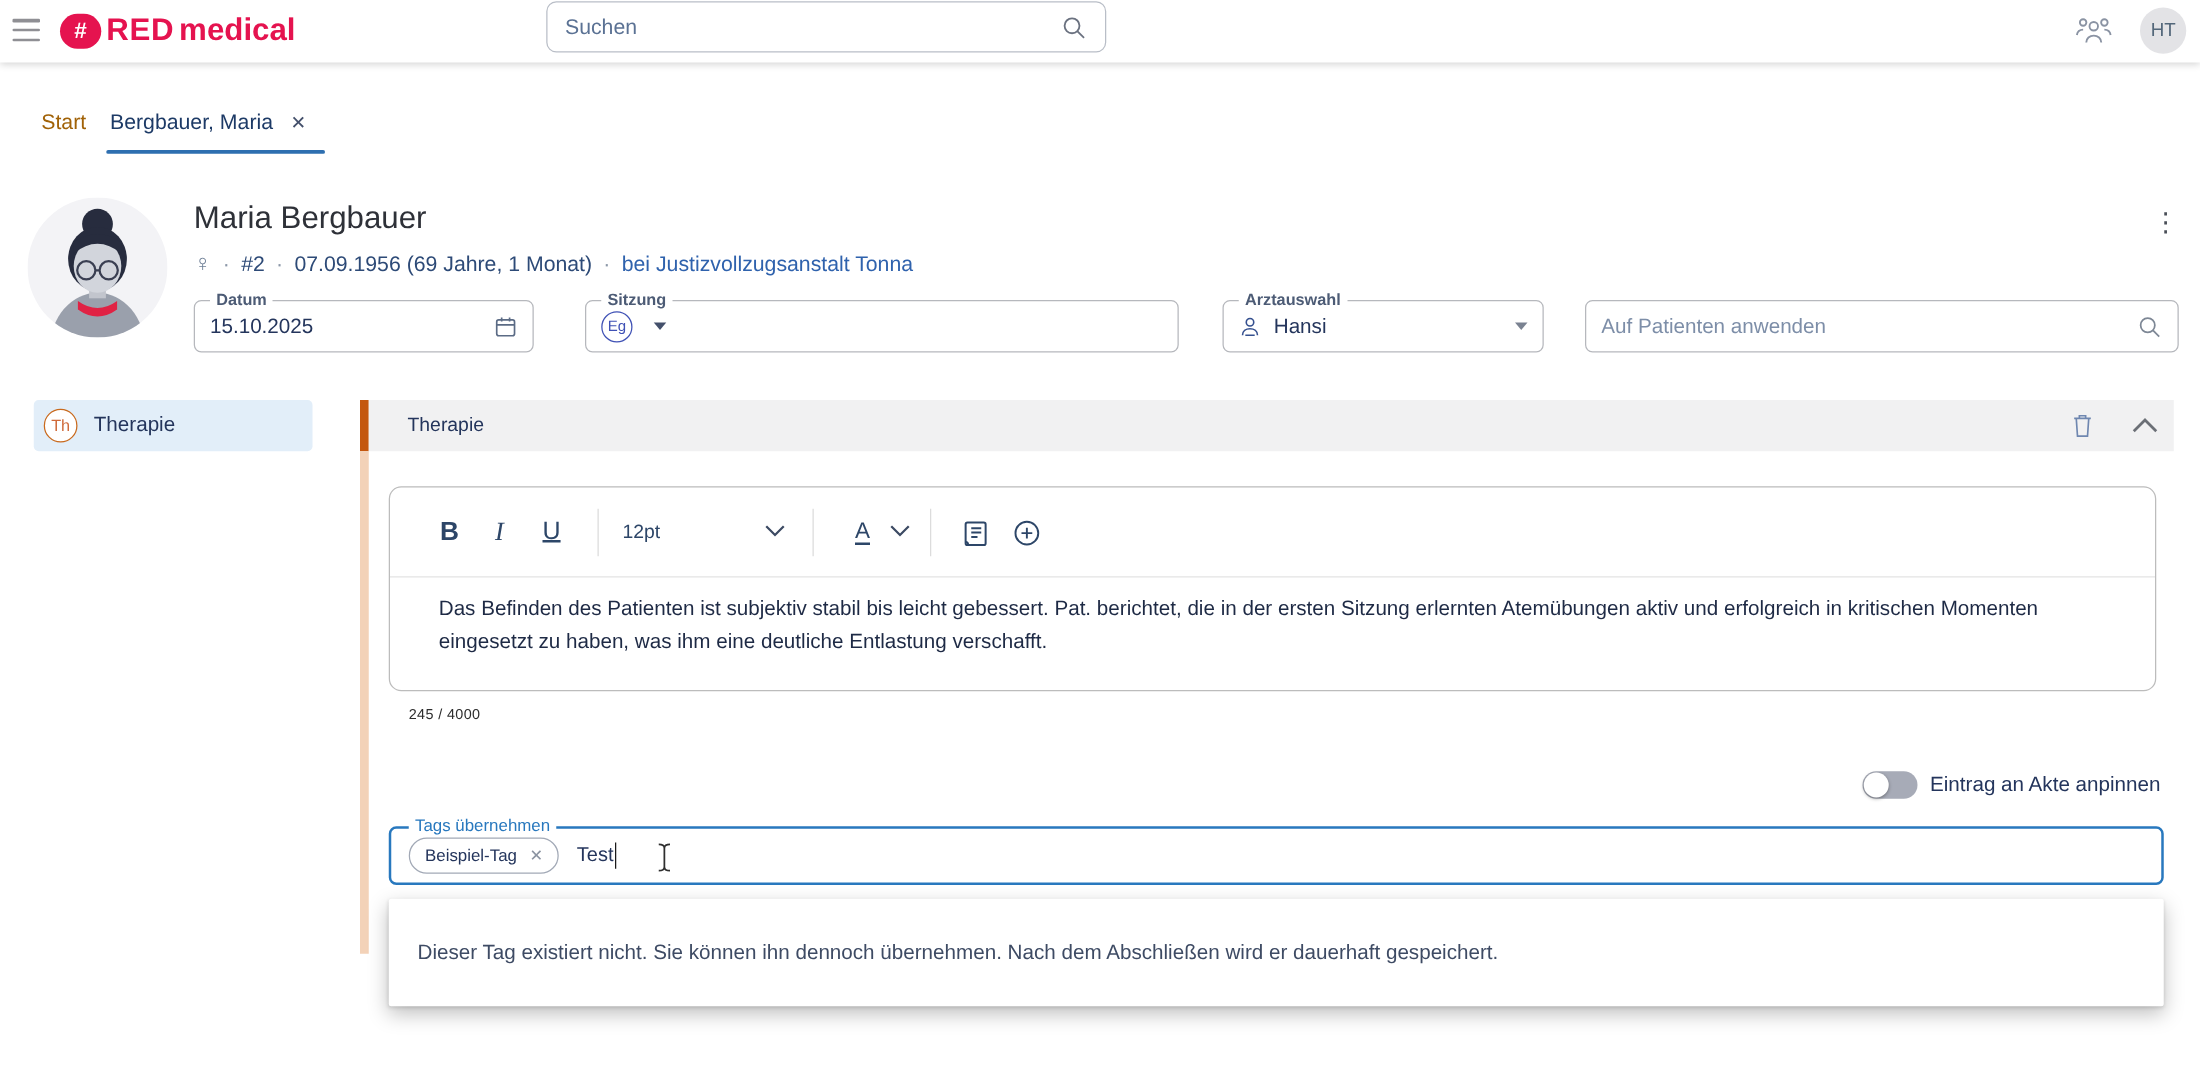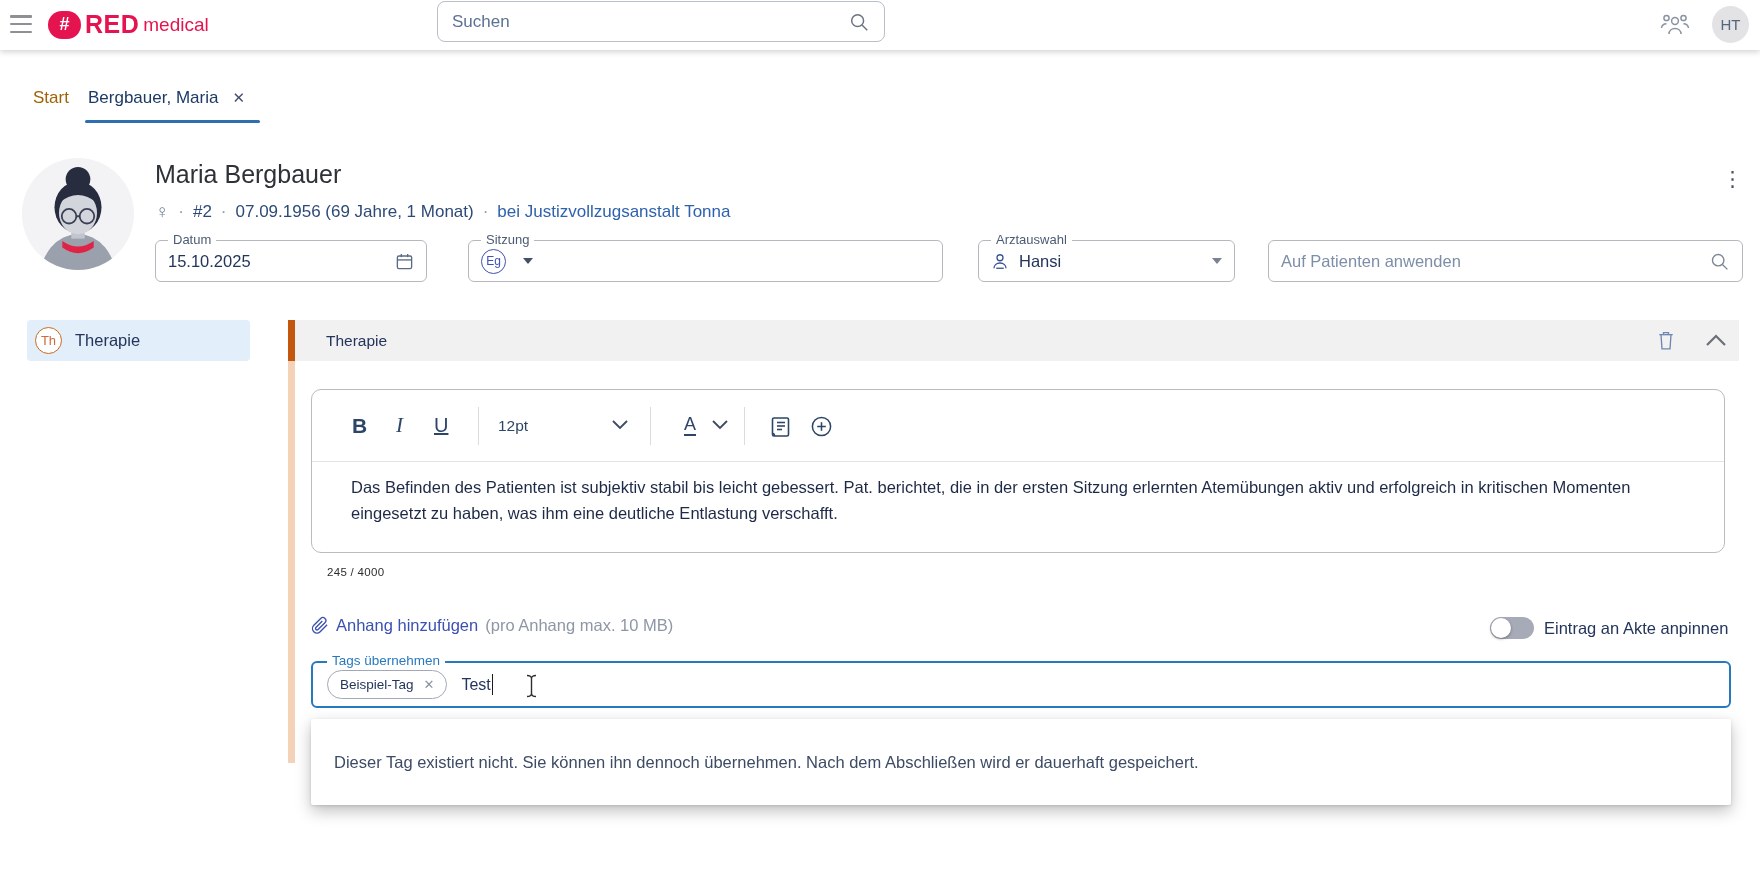--- a/index.html
+++ b/index.html
@@ -10,21 +10,21 @@
 
   
   .topbar { left:0; top:0; width:1760px; height:50px; background:#fff;
             box-shadow:0 2px 6px rgba(0,0,0,.18); z-index:30; }
   .hamburger { left:10px; top:15px; width:22px; height:18px; cursor:pointer; display:flex; flex-direction:column; justify-content:space-between; }
   .hamburger div { height:2.5px; background:#8f8f94; border-radius:1px; }
   .logo { left:48px; top:10px; display:flex; align-items:center; gap:4px; cursor:pointer; }
   .logo-oval { width:33px; height:28px; border-radius:16px; background:var(--brand,#e5134f);
                color:#fff; font-weight:bold; font-size:18px; display:flex; align-items:center; justify-content:center; }
   .logo-red { color:var(--brand,#e5134f); font-weight:800; font-size:25px; letter-spacing:.5px; }
-  .logo-medical { color:var(--brand,#e5134f); font-weight:400; font-size:19px; }
+  .logo-medical { color:var(--brand,#e5134f); font-weight:700; font-size:25px; }
   .global-search { left:437px; top:1px; width:448px; height:41px; border:1px solid #b9bec7; border-radius:8px;
                    background:#fff; display:flex; align-items:center; padding:0 14px; }
   .global-search input { flex:1; border:none; outline:none; font-size:17px; color:#24355c; font-family:inherit; background:transparent; }
   .global-search input::placeholder { color:#5b7294; opacity:1; }
   .people-icon { left:1660px; top:12px; cursor:pointer; }
   .avatar-badge { left:1712px; top:6px; width:37px; height:37px; border-radius:50%; background:#e3e3e6;
                   display:flex; align-items:center; justify-content:center; color:#53677a; font-size:15px; cursor:pointer; }
 
   
   .tab-start { left:33px; top:88px; font-size:17px; color:#a16207; cursor:pointer; }
@@ -40,21 +40,21 @@
   .info-row { left:155px; top:201px; display:flex; align-items:center; gap:9px; font-size:17px; }
   .info-row .gender { font-size:19px; color:#6e7f96; }
   .info-row .dot { color:#8b97a8; }
   .info-row .navy { color:#2d4a77; }
   .info-row .fac { color:#2f62ad; }
 
   
   .fbox { top:240px; height:42px; border:1px solid #b6b8bd; border-radius:6px; background:#fff;
           display:flex; align-items:center; padding:0 12px; cursor:pointer; }
   .fbox .legend { position:absolute; top:-9px; left:12px; background:#fff; padding:0 5px;
-                  font-size:13px; color:#4c5b75; }
+                  font-size:13px; color:#4c5b75;font-weight:bold; }
   .fbox .val { font-size:16.5px; color:#24355c; white-space:nowrap; }
   .box-datum { left:155px; width:272px; }
   .box-episode { left:468px; width:475px; }
   .box-arzt { left:978px; width:257px; }
   .box-apply { left:1268px; width:475px; }
   .box-apply input { flex:1; border:none; outline:none; font-size:16.5px; font-family:inherit; color:#24355c; background:transparent; }
   .box-apply input::placeholder { color:#7d8ea8; opacity:1; }
   .eg-badge { width:25px; height:25px; border-radius:50%; border:1.5px solid #3f51b5; color:#3f51b5;
               font-size:12px; display:flex; align-items:center; justify-content:center; margin-right:9px; flex:none; }
   .tri-down { width:0; height:0; border-left:5px solid transparent; border-right:5px solid transparent;
@@ -286,27 +286,20 @@
       <svg class="tb-plus" width="23" height="23" viewBox="0 0 24 24" fill="none" stroke="#2d4668" stroke-width="1.6">
         <circle cx="12" cy="12" r="9.5"></circle>
           <line x1="12" y1="7.5" x2="12" y2="16.5"></line>
           <line x1="7.5" y1="12" x2="16.5" y2="12"></line>
       </svg>
     </div>
     <p class="editor-text">Das Befinden des Patienten ist subjektiv stabil bis leicht gebessert. Pat. berichtet, die in der ersten Sitzung erlernten Atemübungen aktiv und erfolgreich in kritischen Momenten eingesetzt zu haben, was ihm eine deutliche Entlastung verschafft.</p>
   </div>
   <div class="abs counter">245 / 4000</div>
 
-  <div class="abs attach-row">
-    <svg width="18" height="19" viewBox="0 0 24 24" fill="none" stroke="#3c50b1" stroke-width="1.8">
-      <path d="M21.44 11.05l-9.19 9.19a6 6 0 0 1-8.49-8.49l9.19-9.19a4 4 0 0 1 5.66 5.66l-9.2 9.19a2 2 0 0 1-2.83-2.83l8.49-8.48"></path>
-    </svg>
-    <span class="attach-link">Anhang hinzufügen</span>
-    <span class="attach-hint">(pro Anhang max. 10 MB)</span>
-  </div>
   <div class="abs pin-row">
     <div class="toggle">
         <div class="knob"></div>
       </div>
     <span class="pin-label">Eintrag an Akte anpinnen</span>
   </div>
 
   <div class="abs tags-box">
     <span class="legend">Tags übernehmen</span>
     <span class="chip">

